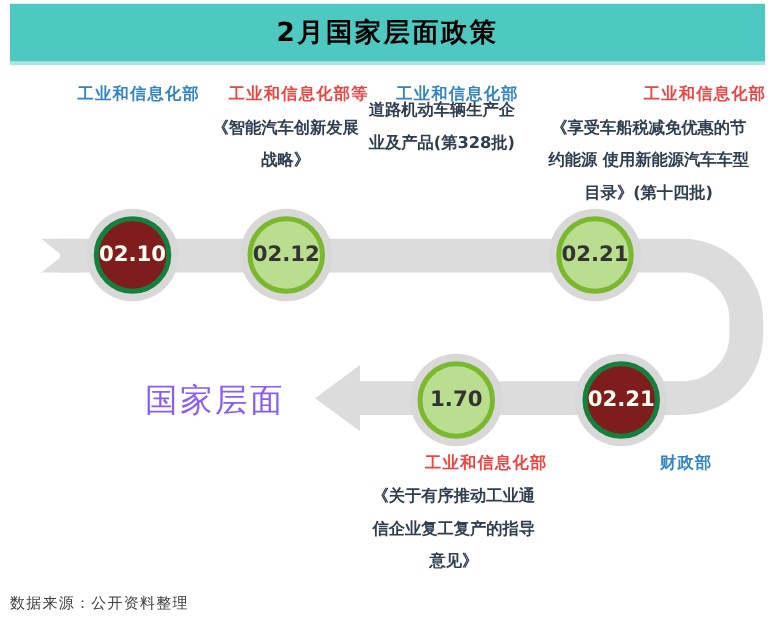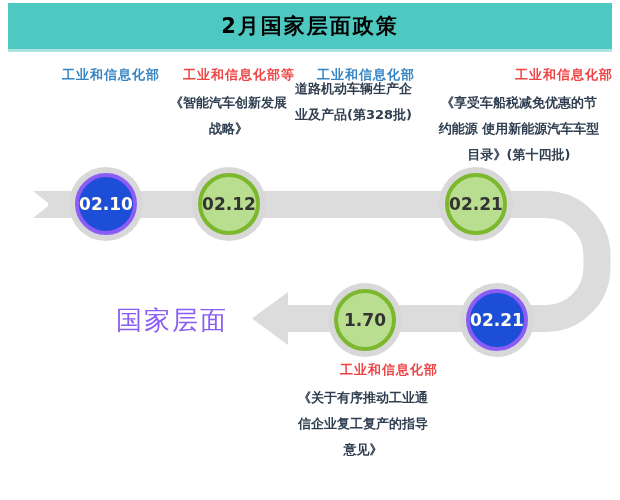--- a/index.html
+++ b/index.html
@@ -27,21 +27,21 @@
   .band-svg { position:absolute; left:0; top:0; pointer-events:none; }
   .halo {
     position:absolute; width:74px; height:74px; border-radius:50%;
     background:#d8d8d8; display:flex; align-items:center; justify-content:center;
   }
   .circle {
     width:62px; height:62px; border-radius:50%;
     display:flex; align-items:center; justify-content:center;
     font-size:17px; font-weight:bold;
   }
-  .circle.teal  { background:#1d4ed8; border:4px solid #8b5cf6; color:#fffdf0; }
+  .circle.teal  { background:#7f1d1d; border:4px solid #15803d; color:#fffdf0; }
   .circle.green { background:#bade90; border:4px solid #7cb82e; color:#333333;text-align:right; }
   .axis-label {
     position:absolute; left:114px; top:303px; width:116px;
     font-size:26px; color:#8b5cf6; text-align:center; letter-spacing:2px;
   }
   .footer {
     position:absolute; left:8px; top:474px; font-size:12px; color:#404040;
     letter-spacing:1px;
   }
 </style>
@@ -93,18 +93,20 @@
       </div>
   </div>
   <div class="halo" style="left:328px; top:283px;">
     <div class="circle green">
         <span>1.70</span>
       </div>
   </div>
 
   <div class="axis-label">国家层面</div>
 
+  <div class="org blue" style="left:425px; top:361px; width:145px;">财政部</div>
 
   <div class="org green" style="left:288px; top:361px; width:150px;">工业和信息化部</div>
   <div class="doc" style="left:293px; top:385px; width:140px;">《关于有序推动工业通信企业复工复产的指导意见》</div>
 
+  <div class="footer">数据来源：公开资料整理</div>
 
 </div>
 
 </body></html>

